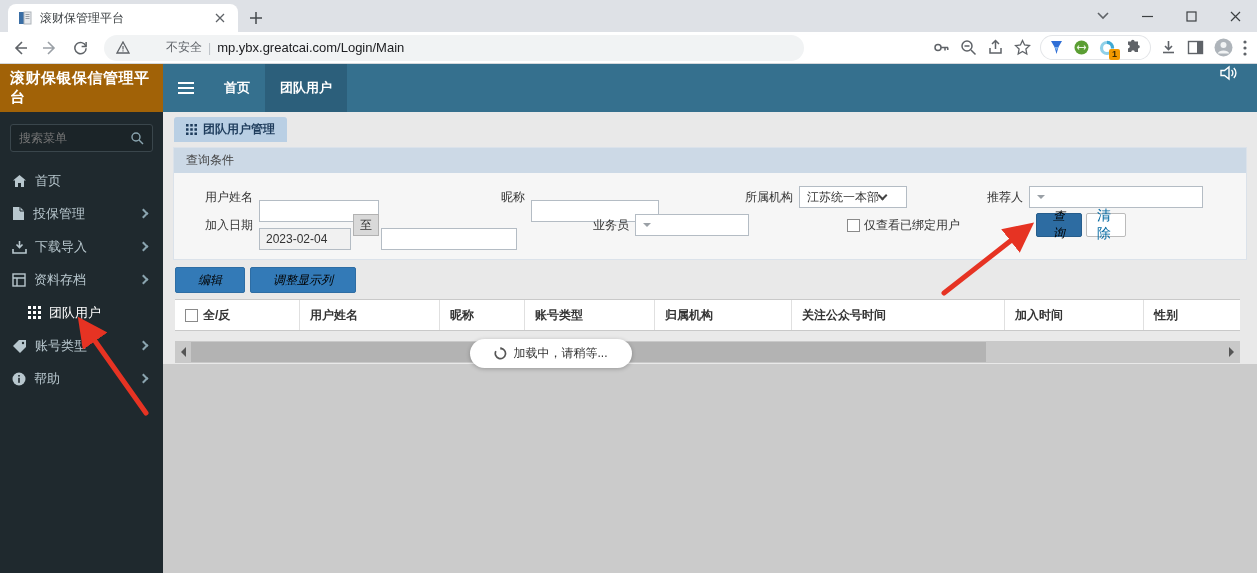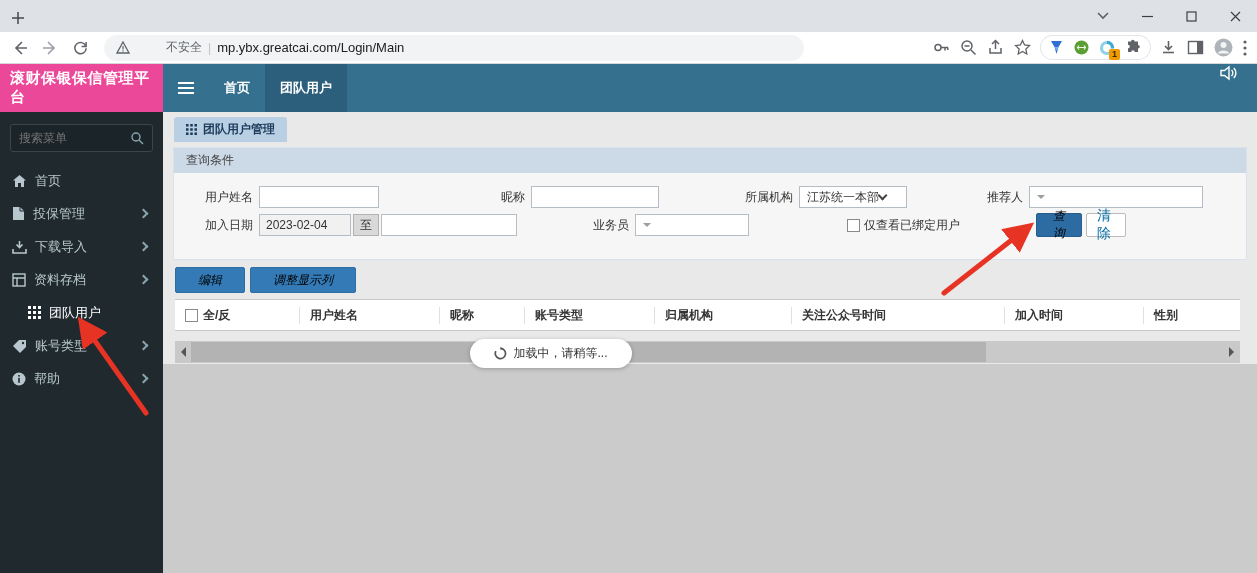--- a/index.html
+++ b/index.html
@@ -25,21 +25,21 @@
   .url-text { font-size:13px; color:#202124; }
   .tb-icons { display:flex; align-items:center; gap:10px; margin-left:auto; padding-right:2px; }
   .ext-pill { display:flex; align-items:center; gap:10px; background:#fff; border-radius:14px;
     box-shadow:0 0 0 1px #e3e5e8; padding:3px 8px; }
   .badge { position:absolute; right:-5px; bottom:-4px; background:#f29900; color:#3c2b00;
     font-size:9px; font-weight:bold; padding:0 3px; border-radius:2px; line-height:11px; }
   .ico-wrap { position:relative; display:flex; align-items:center; justify-content:center; }
 
   
   .app-navbar { height:48px; background:#35708e; display:flex; align-items:stretch; }
-  .brand { width:163px; background:#ec4899; color:#fff; font-size:15px; font-weight:bold;
+  .brand { width:163px; background:#a16207; color:#fff; font-size:15px; font-weight:bold;
     display:flex; align-items:center; padding-left:10px; letter-spacing:0.5px; }
   .nb-btn { display:flex; align-items:center; justify-content:center; padding:0 15px; color:#fff; font-size:13px; font-weight:bold; }
   .nb-item.active { background:#2c5f7b; }
   .nb-right { margin-left:auto; display:flex; align-items:center; gap:15px; padding-right:14px; color:#fff;flex-direction:column; }
   .avatar { width:28px; height:28px; border-radius:50%; background:#c9ccce; overflow:hidden; position:relative; }
   .avatar::before { content:""; position:absolute; left:9px; top:5px; width:10px; height:10px; border-radius:50%; background:#9aa0a4; }
   .avatar::after { content:""; position:absolute; left:4px; top:16px; width:20px; height:14px; border-radius:50%; background:#9aa0a4; }
   .nb-user { font-size:13px; }
 
   
@@ -59,37 +59,37 @@
 
   .content { flex:1; background:#e9e9e9; position:relative; overflow:hidden; }
   .ctab { position:absolute; left:11px; top:5px; height:25px; background:#b9cfe4; border-radius:3px 3px 0 0;
     display:flex; align-items:center; gap:6px; padding:0 12px; font-size:12px; font-weight:bold; color:#1e3c5c; }
   .panel { position:absolute; left:10px; top:35px; width:1074px; background:#f6f6f6; border:1px solid #dbe2ea; }
   .panel-h { height:25px; background:#ccd9e6; font-size:12px; color:#444; display:flex; align-items:center; padding-left:12px; }
   .panel-b { position:relative; height:86px; }
   .fld { position:absolute; height:22px; display:flex; align-items:center; font-size:12px; color:#333; }
   .fld-lbl { justify-content:flex-end; }
   .tin { border:1px solid #b4bcc4; background:#fff; height:22px; font-size:12px; color:#333; padding:0 6px;
-    font-family:"Liberation Sans","DejaVu Sans",sans-serif; outline:none; }
+    font-family:"Liberation Sans","DejaVu Sans",sans-serif; outline:none;margin-top:14px; }
   .sel { border:1px solid #b4bcc4; background:#fff; height:22px; display:flex; align-items:center;
     padding:0 7px; font-size:12px; color:#333; }
   .caret-sm { width:0; height:0; border:4px solid transparent; border-top-color:#9aa0a6; margin-top:4px; }
   .chev-dn-dark { width:7px; height:7px; border-right:2px solid #444; border-bottom:2px solid #444; transform:rotate(45deg); margin-top:-3px; }
   .zhi { width:26px; height:22px; background:#d9d9d9; border:1px solid #b2b2b2; display:flex; align-items:center;
     justify-content:center; font-size:12px; color:#333; }
   .cbx { width:13px; height:13px; background:#fff; border:1px solid #8a8a8a; display:inline-block; }
   .btn-blue { background:#2d6ca2; color:#000000; border:1px solid #265d8c; font-size:12px; height:24px;
     display:flex; align-items:center; justify-content:center; padding:0 22px; border-radius:2px;font-style:italic; }
   .btn-white { background:#fff; color:#0369a1; border:1px solid #bbb; font-size:14px; height:24px;
     display:flex; align-items:center; justify-content:center; padding:0 10px; border-radius:2px; }
   .ctoolbar { position:absolute; left:12px; top:155px; display:flex; gap:5px; }
   .ctoolbar .btn-blue { background:#337ab7; border-color:#2e6da4; height:26px; }
 
   .thead { position:absolute; left:12px; top:187px; width:1065px; height:32px; background:#fff;
-    border-top:1px solid #c9c9c9; border-bottom:1px solid #c9c9c9; display:flex;align-items:center; }
+    border-top:1px solid #c9c9c9; border-bottom:1px solid #c9c9c9; display:flex; }
   .th { display:flex; align-items:center; gap:5px; padding-left:10px; font-size:12px; font-weight:bold;
     color:#333; border-right:1px solid #e0e0e0; flex-shrink:0; }
   .th:last-child { border-right:none; flex:1; }
 
   .hscroll { position:absolute; left:12px; top:229px; width:1065px; height:22px; background:#c9c9c9; }
   .hs-btn { position:absolute; top:0; width:16px; height:22px; display:flex; align-items:center; justify-content:center; }
   .hs-left { left:0; } .hs-right { right:0; }
   .tri-l { width:0; height:0; border:5px solid transparent; border-right-color:#555; margin-left:-4px; }
   .tri-r { width:0; height:0; border:5px solid transparent; border-left-color:#555; margin-right:-4px; }
   .hs-thumb { position:absolute; left:16px; top:1px; width:795px; height:20px; background:#b3b3b3; }
@@ -101,20 +101,37 @@
 
   .arrows { position:absolute; left:0; top:0; width:1257px; height:573px; pointer-events:none; z-index:40; }
   svg { display:block; }
 </style>
 </head>
 <body>
 
 <div class="page">
 
   <div class="tabstrip">
+    <div class="tab">
+      <span class="ico-wrap">
+        <svg width="14" height="14" viewBox="0 0 14 14">
+            <rect x="1" y="1" width="5" height="12" fill="#3a6ea5"></rect>
+            <rect x="6" y="1" width="7" height="12" fill="#e8eaed" stroke="#aeb4ba"></rect>
+            <rect x="7.5" y="3" width="4" height="1" fill="#9aa0a6"></rect>
+            <rect x="7.5" y="5" width="4" height="1" fill="#9aa0a6"></rect>
+            <rect x="7.5" y="7" width="4" height="1" fill="#9aa0a6"></rect>
+          </svg>
+      </span>
+      <span class="tab-title">滚财保管理平台</span>
+      <span class="tab-close">
+        <svg width="10" height="10" viewBox="0 0 10 10">
+            <path d="M1 1 L9 9 M9 1 L1 9" stroke="#5f6368" stroke-width="1.3"></path>
+          </svg>
+      </span>
+    </div>
     <span class="newtab-btn">
       <svg width="14" height="14" viewBox="0 0 14 14">
           <path d="M7 1 V13 M1 7 H13" stroke="#45494d" stroke-width="1.5"></path>
         </svg>
     </span>
     <div class="win-controls">
       <span class="win-btn">
         <svg width="12" height="8" viewBox="0 0 12 8">
             <path d="M1 1 L6 6 L11 1" fill="none" stroke="#5f6368" stroke-width="1.6"></path>
           </svg>

